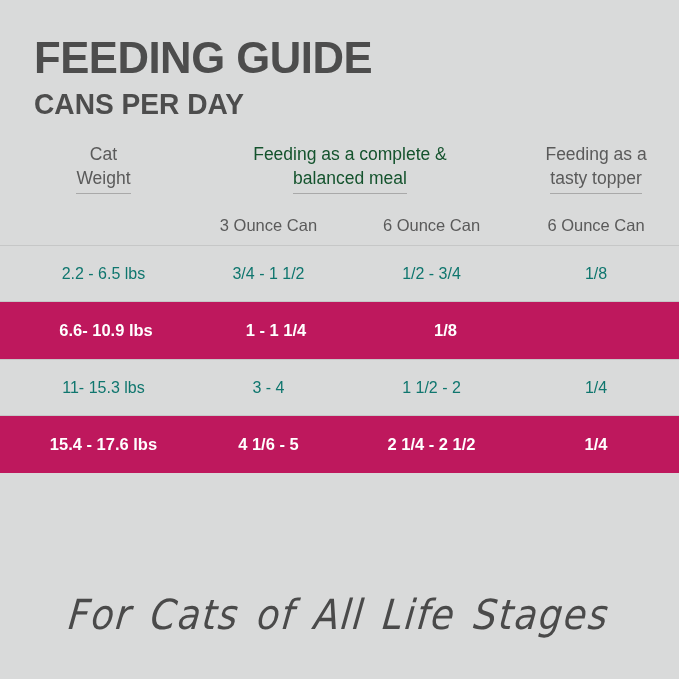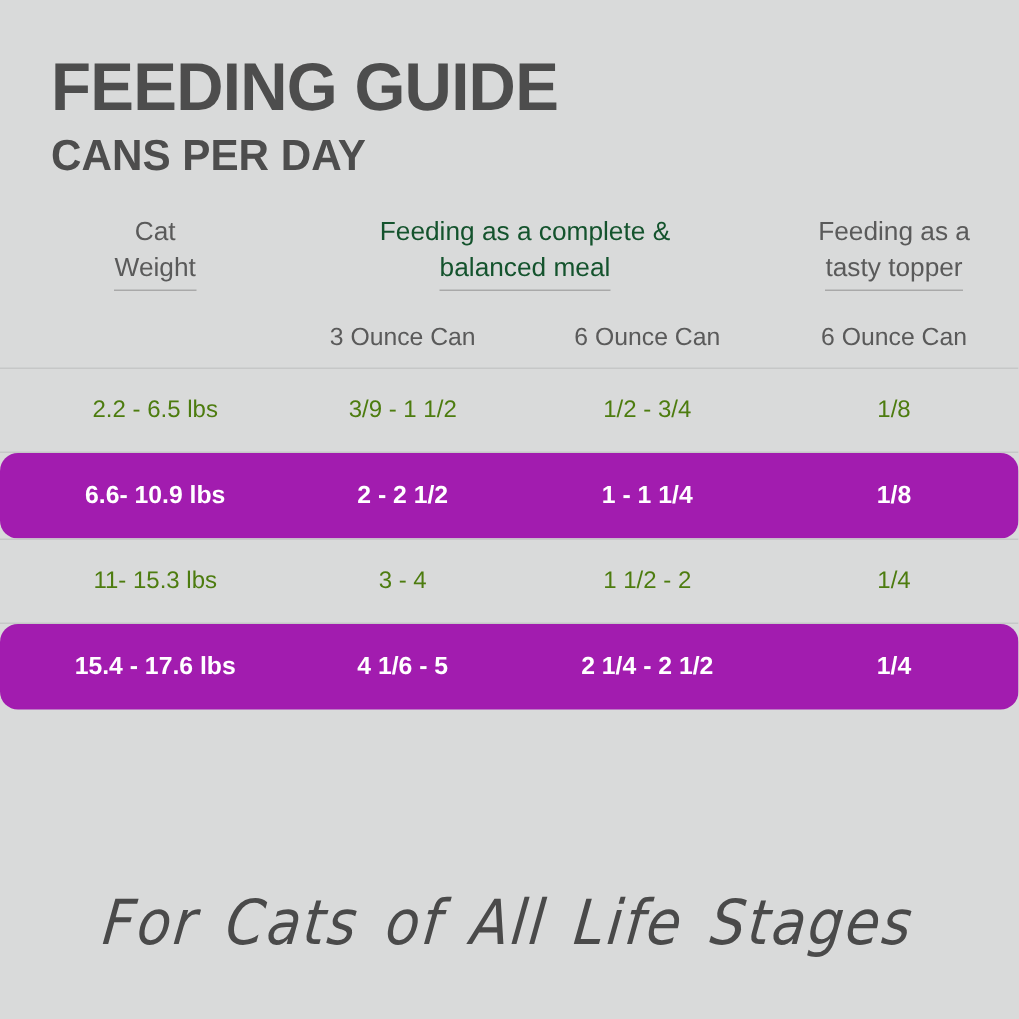--- a/index.html
+++ b/index.html
@@ -96,32 +96,31 @@
 
   .data-row {
     height: 57px;
   }
   .data-row.light {
     background: #d9dada;
     border-top: 1px solid #c6c7c7;
     border-bottom: 1px solid #c6c7c7;
   }
   .data-row.dark {
-    background: #a21caf;
+    background: #be185d;
     color: #ffffff;
-    border-radius: 12px;
   }
   .data-row.dark .cell {
     color: #ffffff;
     font-weight: bold;
     font-size: 16.5px;
   }
   .cell {
     font-size: 16px;
-    color: #4d7c0f;
+    color: #0f766e;
   }
 
   .footer {
     position: absolute;
     left: 0;
     right: 0;
     bottom: 42px;
     text-align: center;
   }
   .footer-text {
@@ -164,28 +163,27 @@
 
     <div class="row subheader-row">
       <div class="col1 subheader-cell"></div>
       <div class="col2 subheader-cell">3 Ounce Can</div>
       <div class="col3 subheader-cell">6 Ounce Can</div>
       <div class="col4 subheader-cell">6 Ounce Can</div>
     </div>
 
     <div class="row data-row light">
       <div class="col1 cell">2.2 - 6.5 lbs</div>
-      <div class="col2 cell">3/9 - 1 1/2</div>
+      <div class="col2 cell">3/4 - 1 1/2</div>
       <div class="col3 cell">1/2 - 3/4</div>
       <div class="col4 cell">1/8</div>
     </div>
 
     <div class="row data-row dark">
       <div class="col1 cell">6.6- 10.9 lbs</div>
-      <div class="col2 cell">2 - 2 1/2</div>
       <div class="col3 cell">1 - 1 1/4</div>
       <div class="col4 cell">1/8</div>
     </div>
 
     <div class="row data-row light">
       <div class="col1 cell">11- 15.3 lbs</div>
       <div class="col2 cell">3 - 4</div>
       <div class="col3 cell">1 1/2 - 2</div>
       <div class="col4 cell">1/4</div>
     </div>

